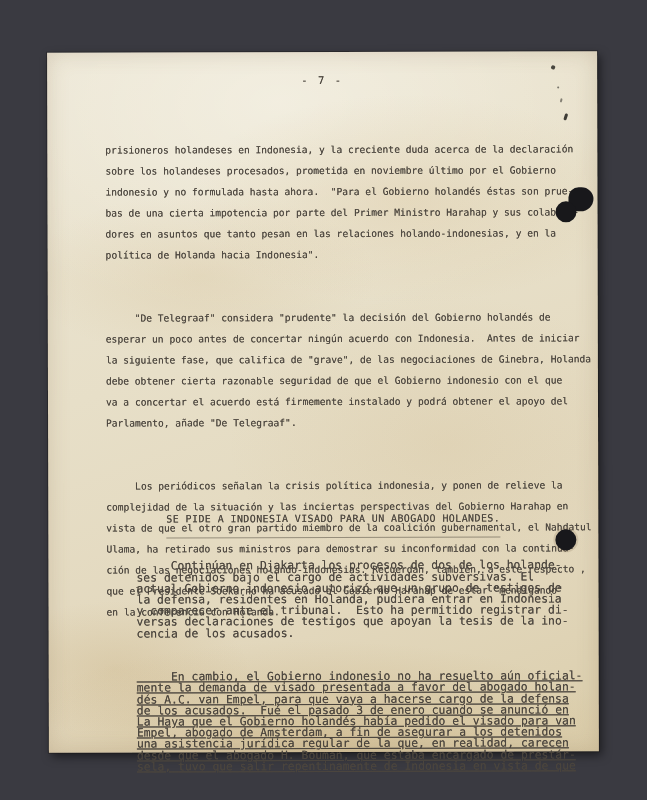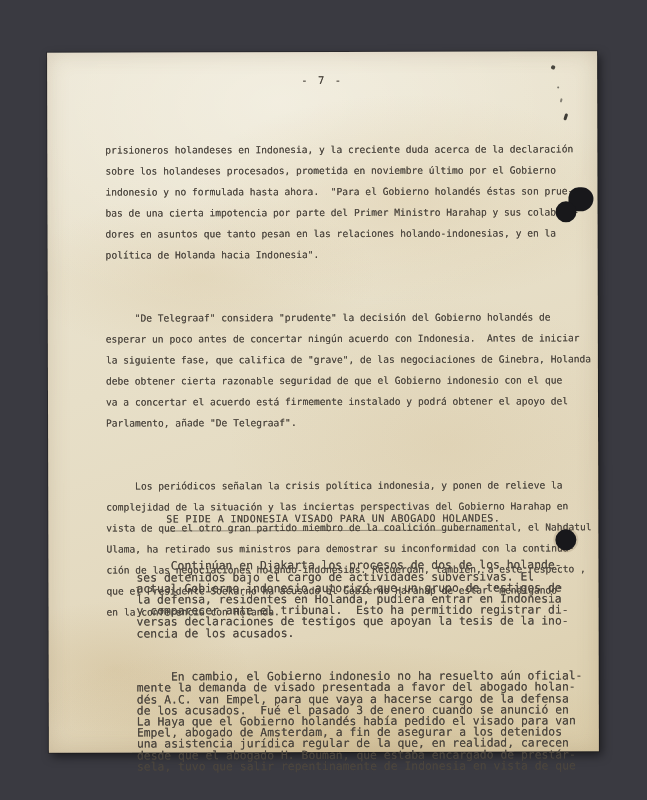--- a/index.html
+++ b/index.html
@@ -38,28 +38,28 @@
 
   .upper {
     position: absolute; left: 58px; top: 45px;
     font-size: 9.6px; line-height: 21px; white-space: pre;
   }
 
   .heading {
     position: absolute; left: 118px; top: 461px;
     font-size: 10px; letter-spacing: 0.4px; white-space: pre;
     border-bottom: 1px solid rgba(72,65,55,0.5);
-    padding-bottom: 6px;
+    padding-bottom: 13px;
   }
 
   .lower {
     position: absolute; left: 88px; top: 486px;
     font-size: 11.4px; line-height: 11.2px; white-space: pre;
   }
-  .lower .para + .para { margin-top: 10px; }
+  .lower .para + .para { margin-top: 10px; text-decoration: underline; }
 
   .tline { white-space: pre; }
 
   .blot { position: absolute; background: #18181b; border-radius: 50%; }
   .blot-a { left: 521px; top: 136px; width: 25px; height: 24px; border-radius: 46% 54% 58% 42%; }
   .blot-b { left: 508px; top: 150px; width: 21px; height: 21px; }
   .blot-c { left: 507px; top: 478px; width: 21px; height: 21px; box-shadow: 0 0 0 2px rgba(120,100,70,0.18); }
 
   .speck { position: absolute; background: #2c2a26; border-radius: 40%; }
   .speck-1 { left: 504px; top: 14px; width: 4px; height: 4px; transform: rotate(30deg); opacity: 0.85; }

